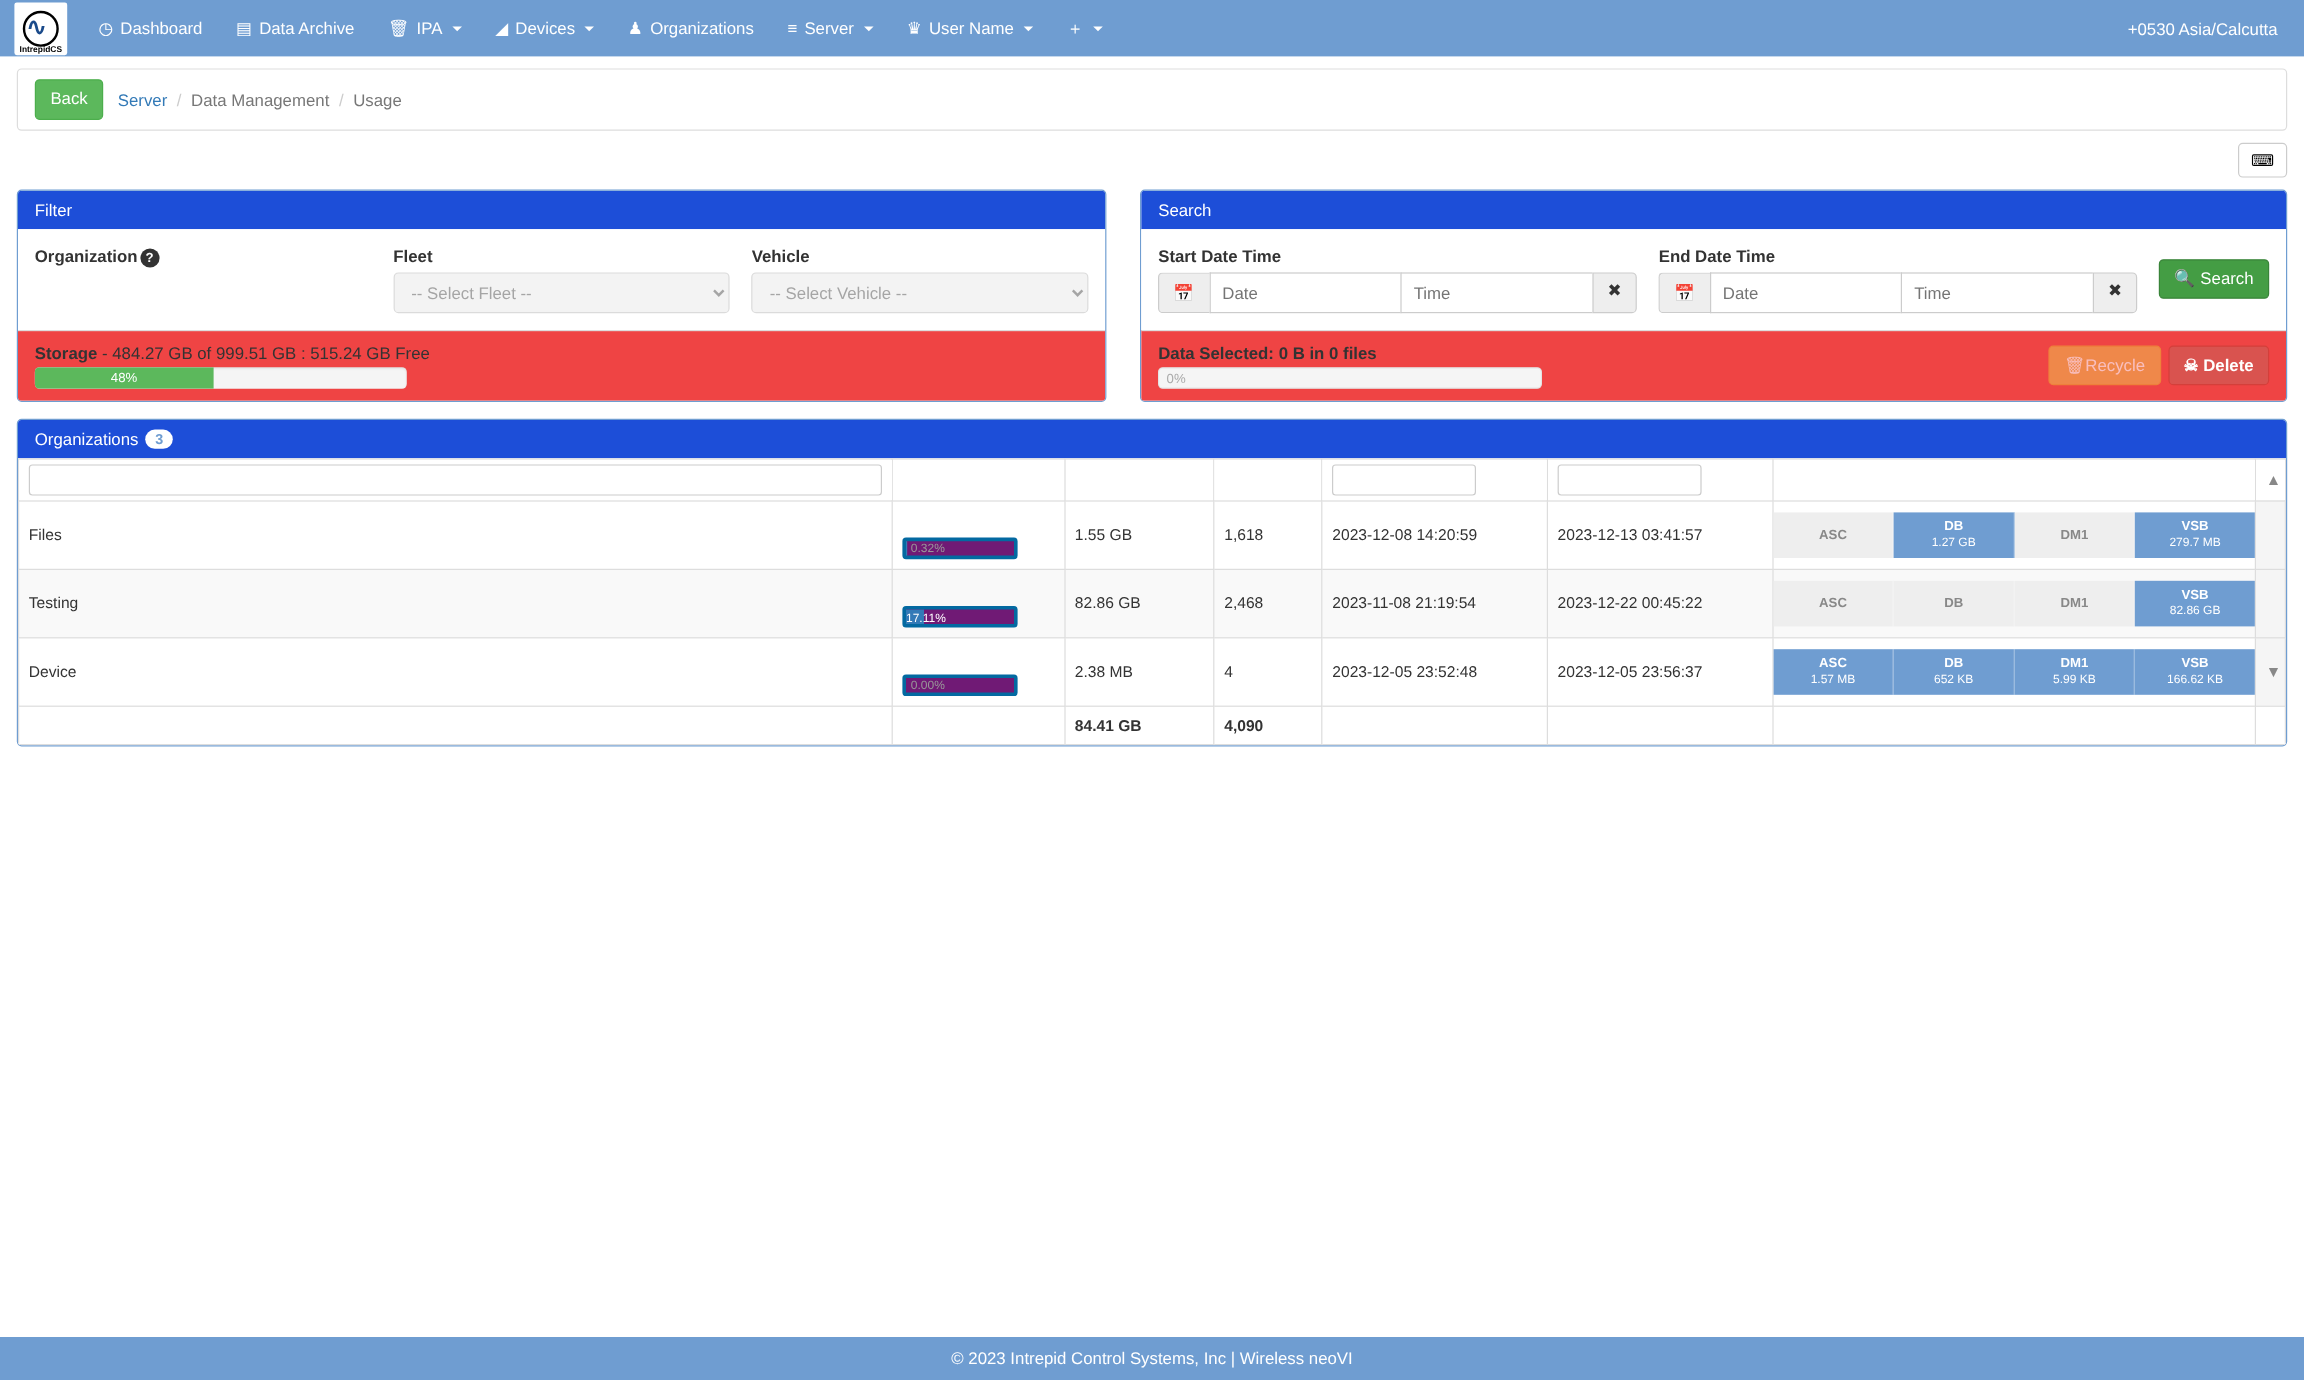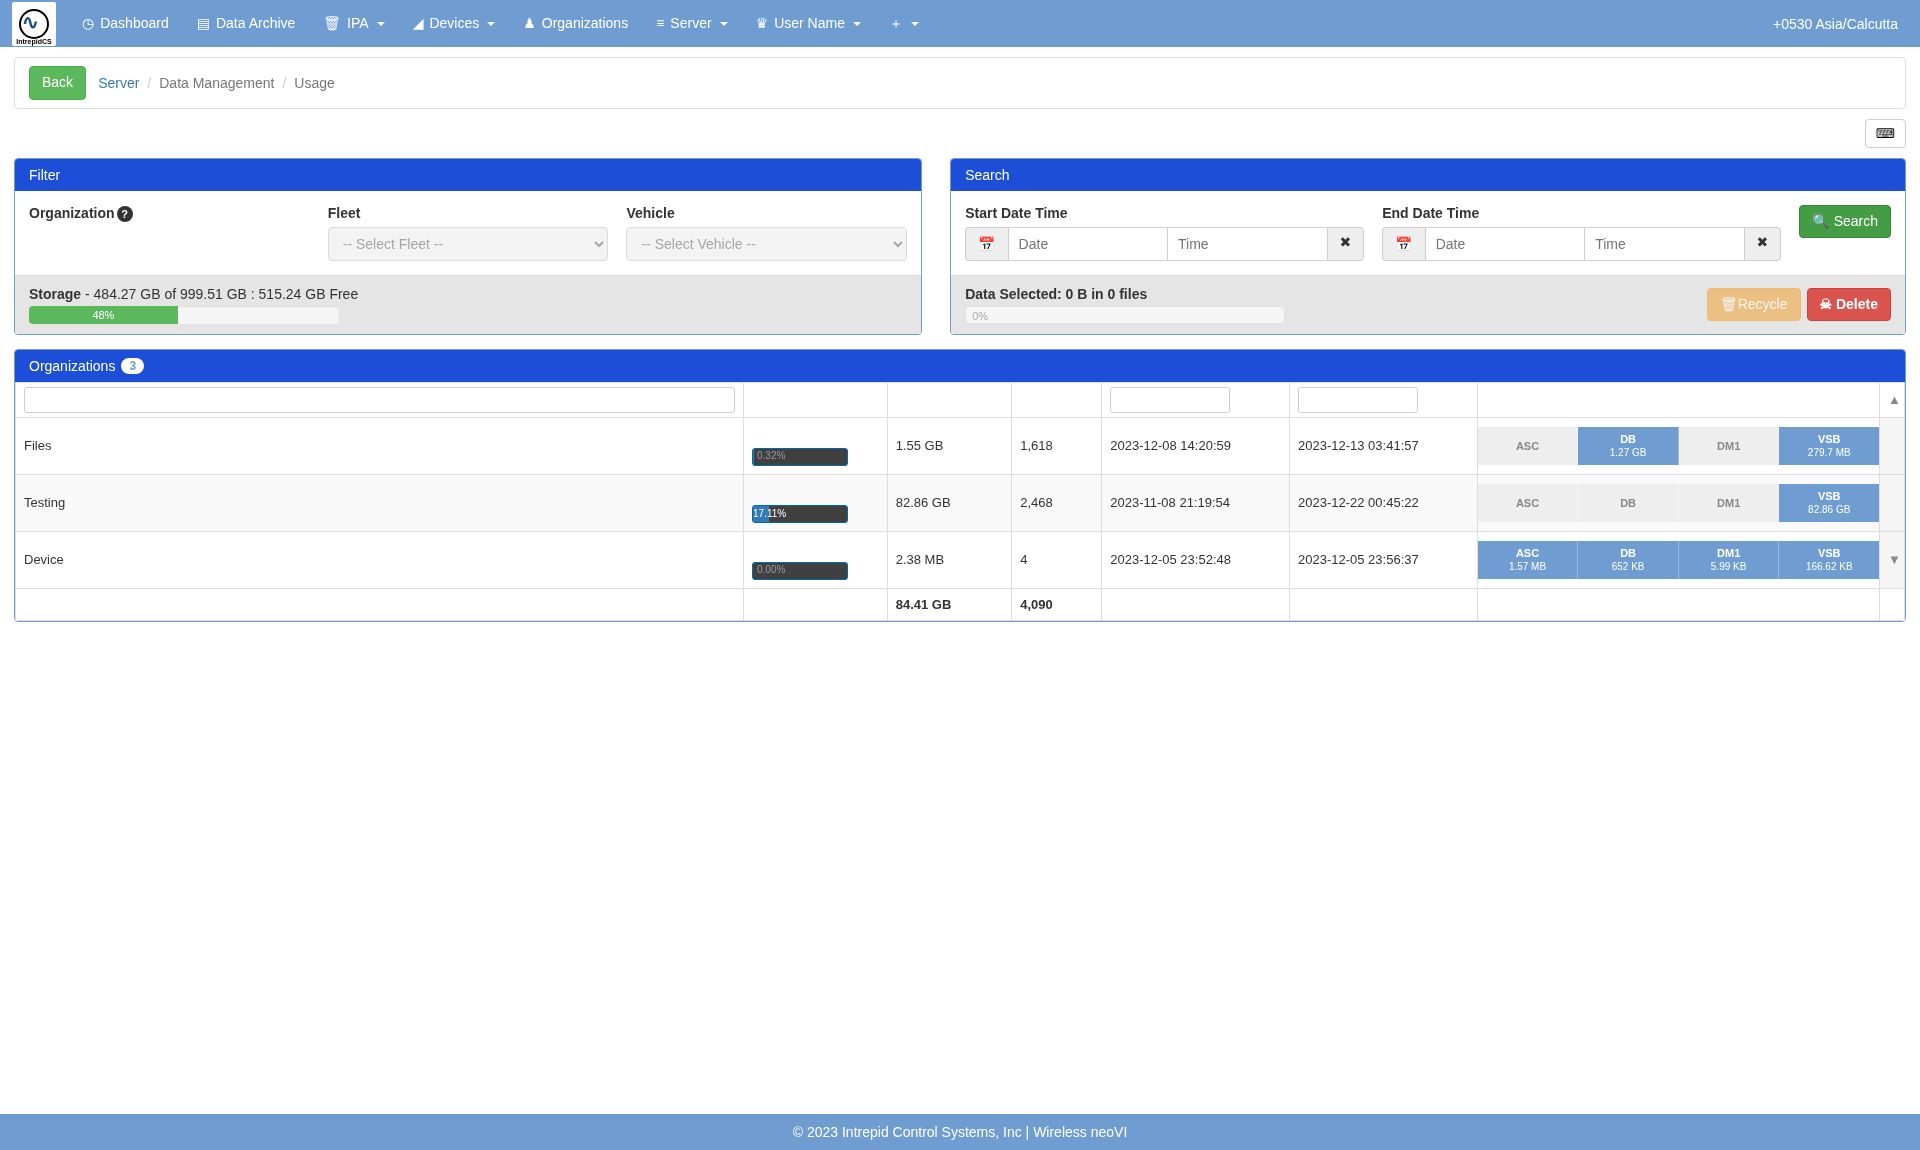--- a/index.html
+++ b/index.html
@@ -27,21 +27,21 @@
 .breadcrumb a { color:#337ab7; text-decoration:none; }
 .breadcrumb .sep { color:#ccc; }
 
 .toolbar-row { display:flex; justify-content:flex-end; margin-top:10px; }
 .kbd-btn { border:1px solid #ccc; background:#fff; padding:6px 10px; border-radius:4px; cursor:pointer; }
 
 .panels-row { display:flex; gap:28px; margin-top:10px; align-items:flex-start; }
 .panel { border:1px solid #6f9dd1; border-radius:4px; overflow:hidden; }
 .panel-heading { background:#1d4ed8; color:#fff; padding:8px 14px; font-size:14px; }
 .panel-body { padding:14px; background:#fff; }
-.panel-footer { background:#e5e5e5; padding:10px 14px; border-top:1px solid #ddd; }
+.panel-footer { background:#ef4444; padding:10px 14px; border-top:1px solid #ddd; }
 .panel-filter { flex: 0 0 48%; }
 .panel-search { flex: 1; }
 
 .form-row { display:flex; gap:18px; }
 .form-group { flex:1; }
 .form-group label { font-weight:bold; display:block; margin-bottom:6px; }
 .help-icon { display:inline-block; width:16px; height:16px; background:#333; color:#fff; border-radius:50%; text-align:center; font-size:11px; line-height:16px; margin-left:2px; }
 select.form-control, input.form-control { width:100%; padding:6px 10px; border:1px solid #ccc; border-radius:4px; background:#fff; font-size:14px; height:34px; }
 select.form-control[disabled] { background:#eee; }
 
@@ -67,21 +67,21 @@
 
 table.grid { width:100%; border-collapse:collapse; background:#fff; table-layout:fixed; }
 table.grid th, table.grid td { border:1px solid #ddd; padding:8px; text-align:left; vertical-align:middle; font-size:13px; }
 table.grid thead th { background:#f3f3f3; font-weight:bold; position:relative; }
 table.grid thead tr.filter-row th { background:#fff; padding:4px 8px; }
 table.grid thead tr.filter-row input { width:100%; padding:4px; border:1px solid #ccc; border-radius:3px; height:26px; font-size:12px; }
 table.grid tbody tr:nth-child(even) { background:#f9f9f9; }
 table.grid tfoot td { font-weight:bold; background:#fff; }
 .menu-icon { position:absolute; right:6px; top:8px; cursor:pointer; font-size:16px; }
 
-.pct-bar { background:#404040; border:1px solid #0369a1; border-radius:3px; height:18px; width:96px; position:relative; font-size:10px; color:#999;margin-top:22px; }
+.pct-bar { background:#701a75; border:3px solid #0369a1; border-radius:3px; height:18px; width:96px; position:relative; font-size:10px; color:#999;margin-top:22px; }
 .pct-bar .fill { background:#337ab7; height:100%; color:#fff; font-size:10px; text-align:center; line-height:16px; }
 .pct-bar .lbl { position:absolute; left:4px; top:1px; font-size:10px; }
 
 .data-cell { padding:0 !important; }
 .data-sub { display:flex; height:100%; }
 .chip { flex:1; text-align:center; padding:6px 4px; font-size:11px; border-right:1px solid rgba(255,255,255,0.3); display:flex; flex-direction:column; justify-content:center; min-height:38px; }
 .chip:last-child { border-right:none; }
 .chip .t { font-weight:bold; font-size:11px; }
 .chip .s { font-size:10px; margin-top:2px; }
 .chip.off { background:#eee; color:#888; }
@@ -193,21 +193,21 @@
         <span class="storage-label">Storage</span><span> - 484.27 GB of 999.51 GB : 515.24 GB Free</span>
         <div class="progress">
           <div class="progress-bar" id="storage-bar" style="width: 48%;">48%</div>
         </div>
       </div>
     </div>
 
     <div class="panel panel-search">
       <div class="panel-heading">Search</div>
       <div class="panel-body">
-        <div class="form-row" style="align-items:flex-start;">
+        <div class="form-row" style="align-items:center;">
           <div class="form-group" style="flex:1.2">
             <label>Start Date Time</label>
             <div class="input-group">
               <span class="addon">📅</span>
               <input class="form-control" placeholder="Date" style="">
               <input class="form-control" placeholder="Time" style="">
               <span class="clear-addon">✖</span>
             </div>
           </div>
           <div class="form-group" style="flex:1.2">

